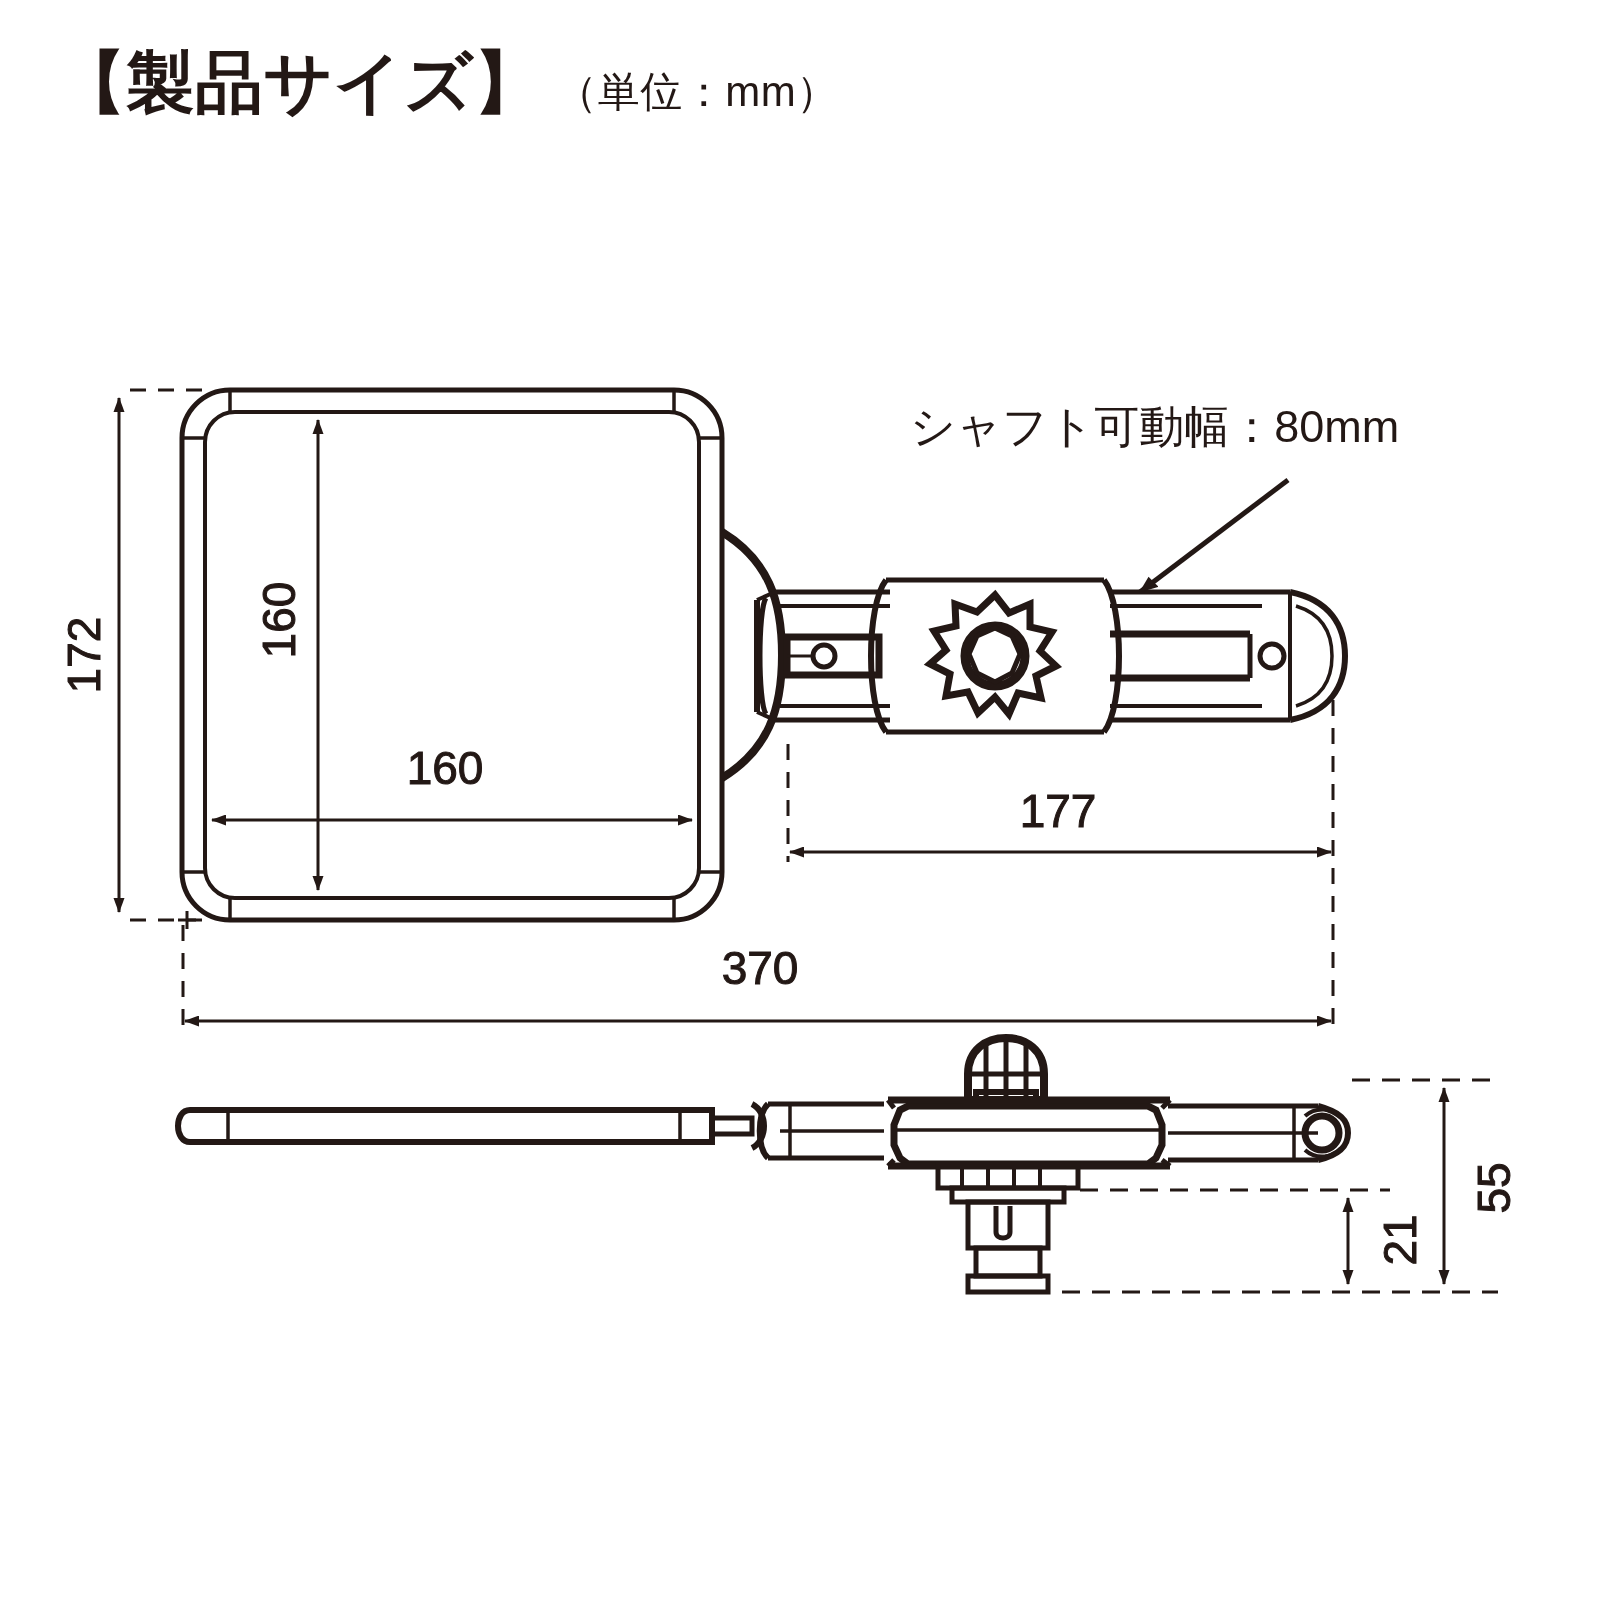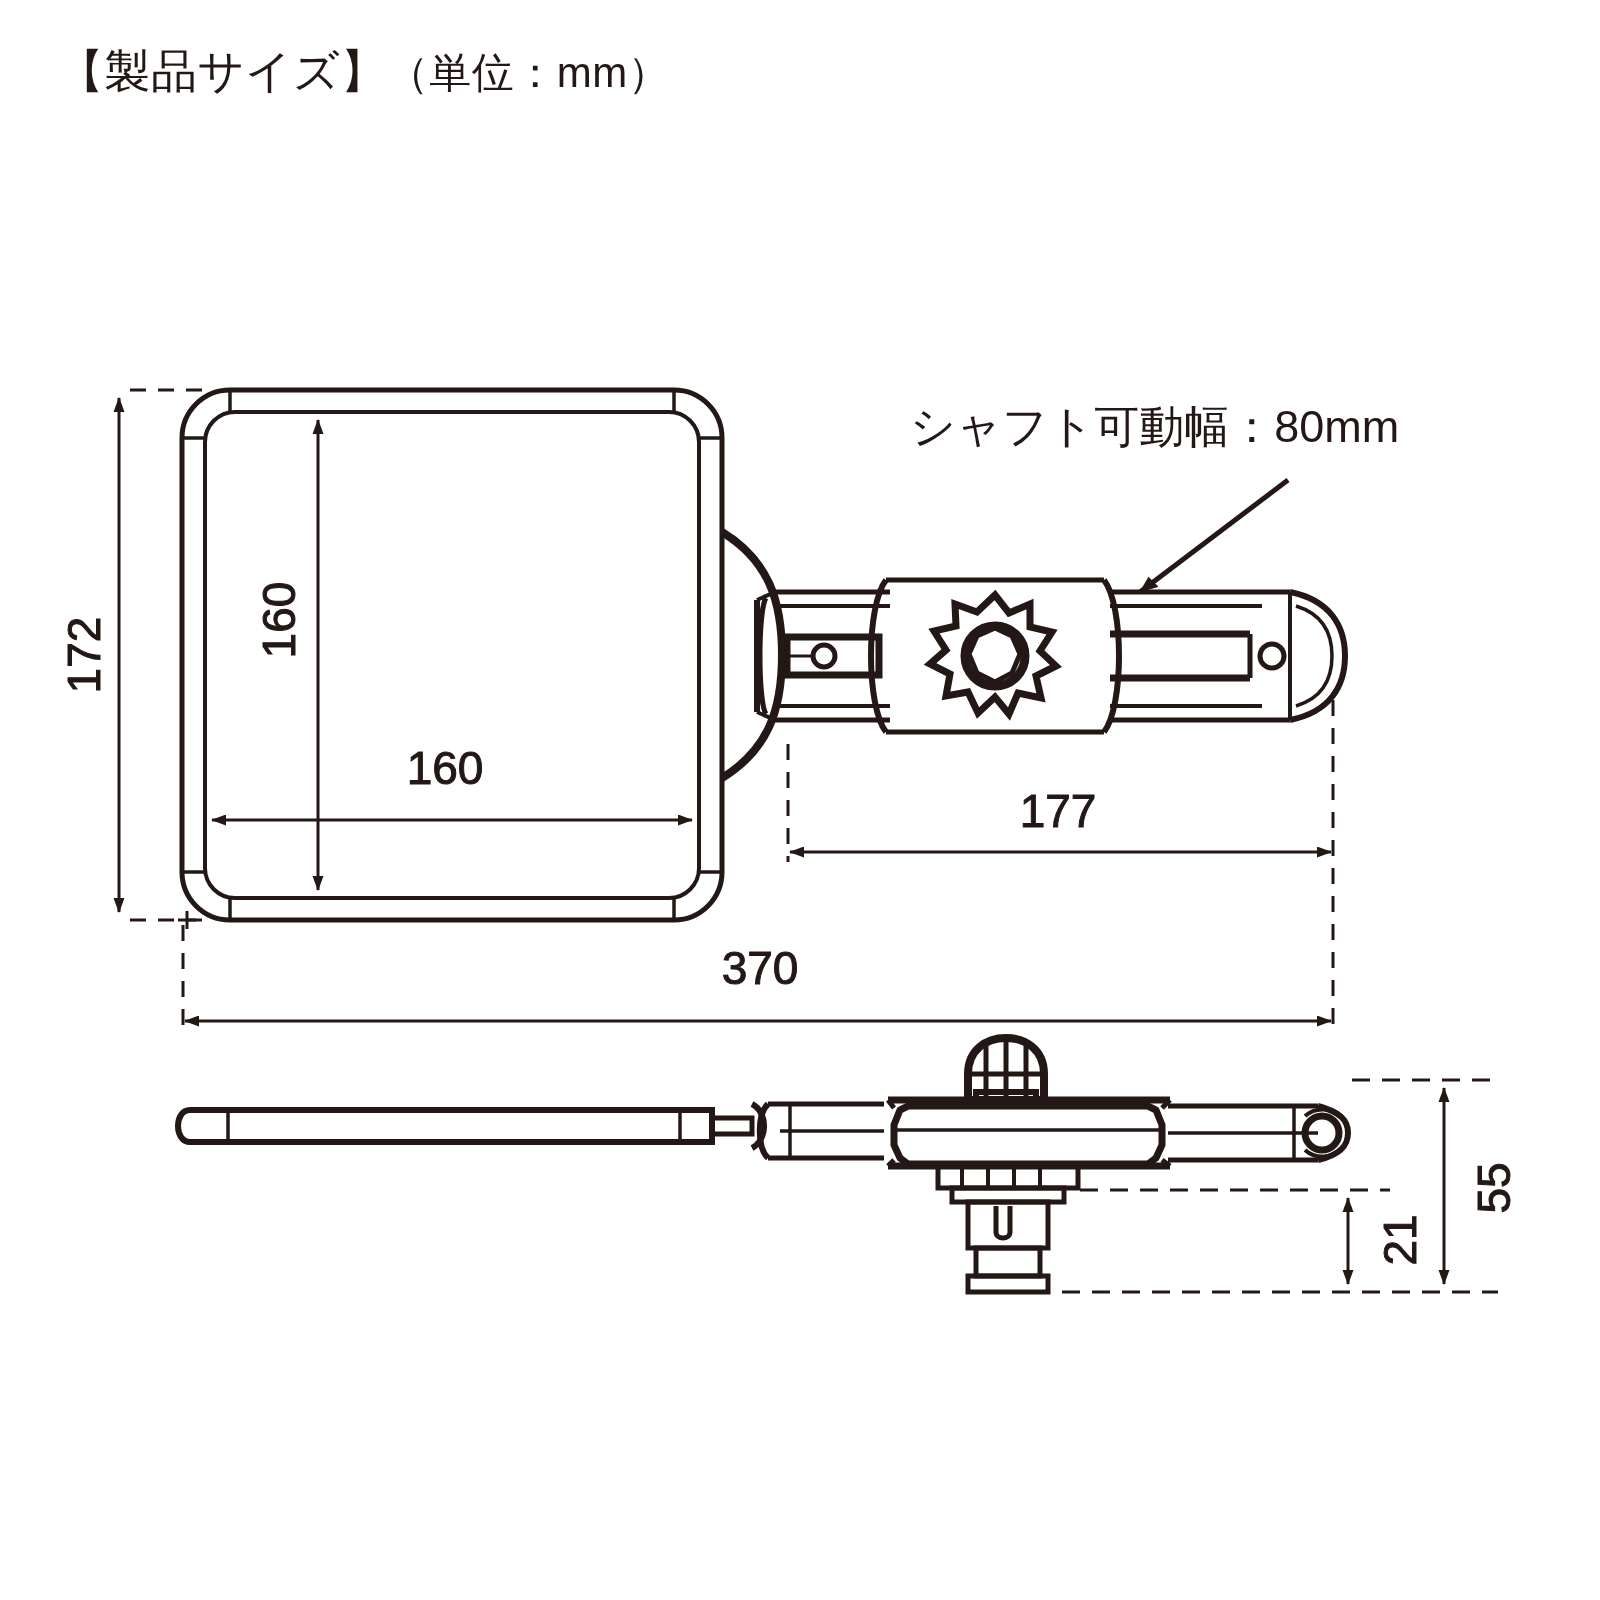--- a/index.html
+++ b/index.html
@@ -22,33 +22,33 @@
   }
   #title-block {
     position: absolute;
     left: 58px;
     top: 48px;
     white-space: nowrap;
     display: flex;
     align-items: baseline;
   }
   .title-main {
-    font-size: 46px;
-    font-weight: 400;
+    font-size: 68px;
+    font-weight: 700;
     letter-spacing: 0.5px;
     color: #231815;
     line-height: 1;
   }
   .title-unit {
     font-size: 42px;
     font-weight: 400;
     letter-spacing: 0.5px;
     color: #231815;
     line-height: 1;
-    margin-left: 0;
+    margin-left: 13px;
   }
   #annotation-block {
     position: absolute;
     left: 910px;
     top: 404px;
     white-space: nowrap;
     font-size: 45px;
     font-weight: 400;
     color: #231815;
     line-height: 1;

